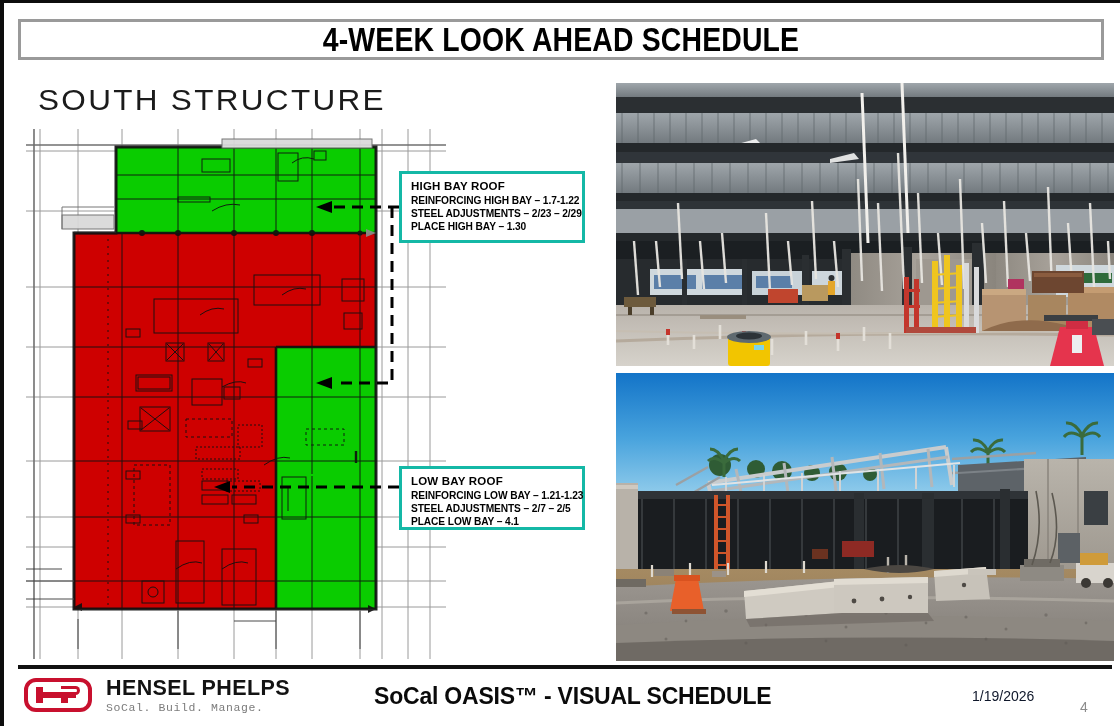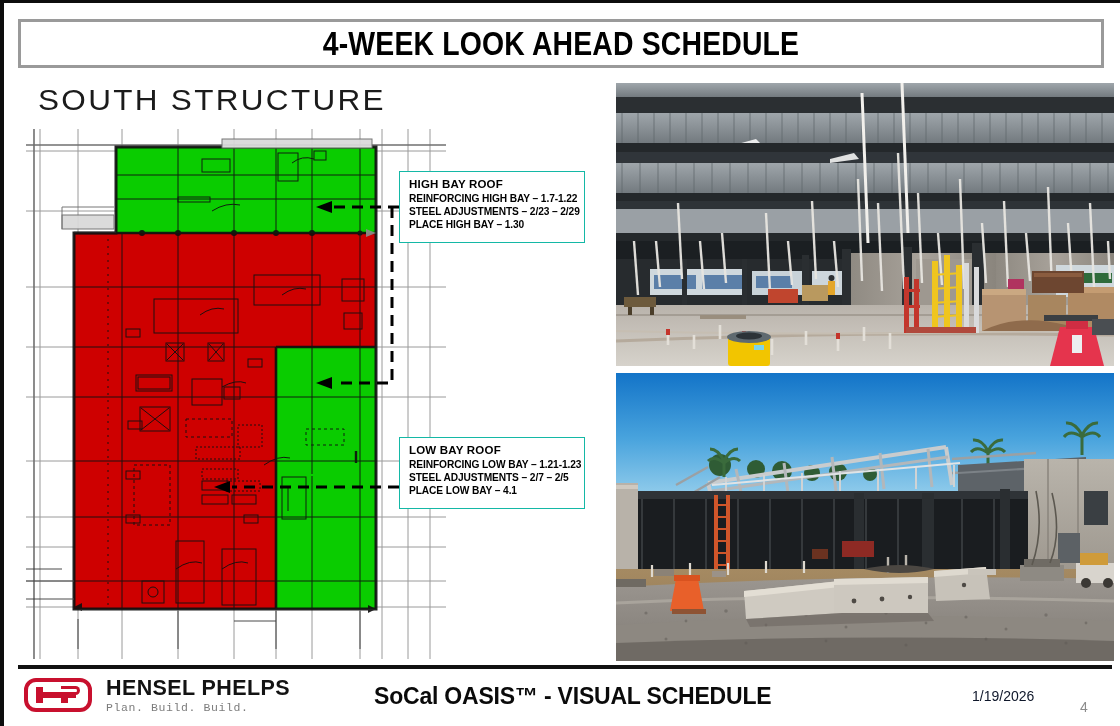--- a/index.html
+++ b/index.html
@@ -14,21 +14,21 @@
     overflow: hidden;
     box-sizing: border-box;
     border-left: 4px solid #0d0d0d;
     border-top: 3px solid #0d0d0d;
   }
 
   
   #title-box {
     position: absolute;
     left: 14px; top: 16px;
-    width: 1086px; height: 49px;
+    width: 1086px; height: 41px;
     border: 3px solid #9a9a9a;
     background: #ffffff;
     box-sizing: border-box;
     display: flex; align-items: center; justify-content: center;
   }
   #title-text {
     font-family: "Liberation Sans Narrow", "Liberation Sans", sans-serif;
     font-weight: bold;
     font-size: 33px;
     letter-spacing: .2px;
@@ -56,21 +56,21 @@
     width: 420px; height: 530px;
     background: #ffffff;
     overflow: hidden;
   }
   #plan svg { display: block; }
 
   
   .callout {
     position: absolute;
     background: #ffffff;
-    border: 1px solid #14b8a6;
+    border: 3px solid #14b8a6;
     box-sizing: border-box;
     padding: 5px 8px 2px 9px;
   }
   .callout .c-title {
     font-weight: bold;
     font-size: 11.5px;
     color: #000;
     letter-spacing: .2px;
     line-height: 14px;
     margin-bottom: 1px;
@@ -78,21 +78,21 @@
   }
   .callout .c-line {
     font-weight: bold;
     font-size: 10.2px;
     color: #000;
     letter-spacing: -.1px;
     line-height: 13.2px;
     white-space: nowrap;
   }
   #callout-high { left: 395px; top: 168px; width: 186px; height: 72px; }
-  #callout-low  { left: 395px; top: 434px; width: 186px; height: 72px; }
+  #callout-low  { left: 395px; top: 463px; width: 186px; height: 64px; }
 
   
   #leaders {
     position: absolute; left: 0; top: 0;
     width: 1120px; height: 726px;
     pointer-events: none;
   }
 
   
   .photo {
@@ -847,21 +847,21 @@
 
     <div id="logo-mark">
       <div class="hp-bar-left"></div>
       <div class="hp-bar-mid"></div>
       <div class="hp-bar-right"></div>
       <div class="hp-p-bowl"></div>
     </div>
 
     <div id="logo-text">
       <div id="logo-name">HENSEL PHELPS</div>
-      <div id="logo-tag">Plan. Build. Build.</div>
+      <div id="logo-tag">SoCal. Build. Manage.</div>
     </div>
 
     <div id="footer-center">SoCal OASIS™ - VISUAL SCHEDULE</div>
     <div id="footer-date">1/19/2026</div>
     <div id="footer-page">4</div>
   </div>
 
 </div>
 
 </body></html>

